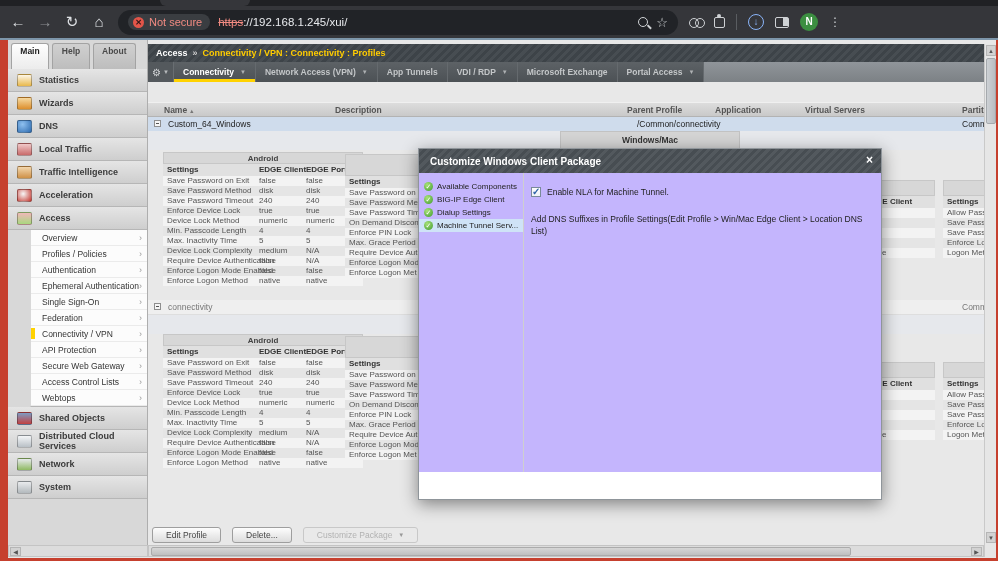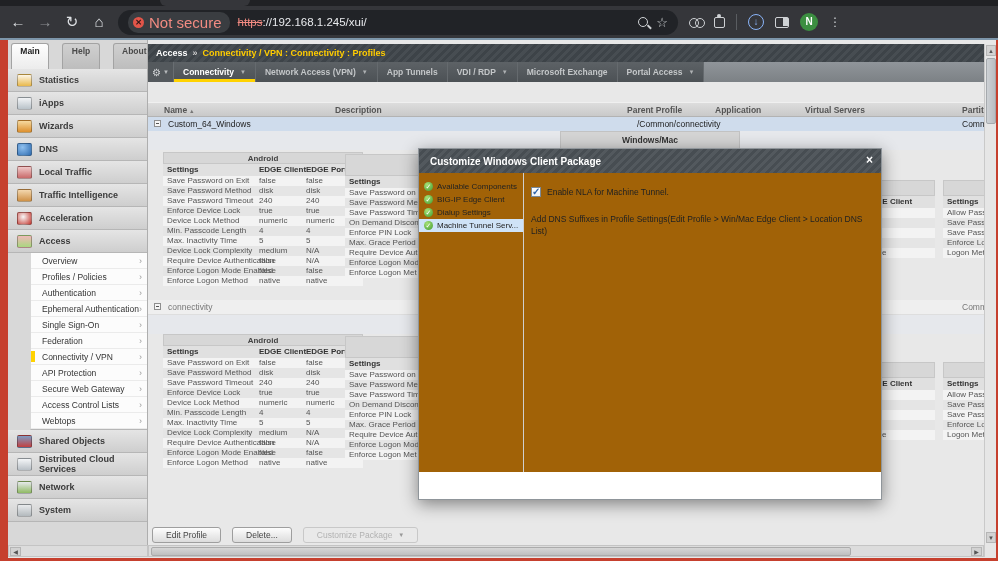--- a/index.html
+++ b/index.html
@@ -9,21 +9,21 @@
   
   .chrome{position:absolute;left:0;top:0;width:998px;height:38px;background:var(--chrome-bg,#35363a)}
   .tabstrip{position:absolute;left:0;top:0;width:998px;height:6px;background:#202124}
   .tabcurve{position:absolute;left:160px;top:0;width:90px;height:6px;background:#35363a;border-radius:0 0 8px 8px}
   .toolbar{position:absolute;left:0;top:6px;width:998px;height:32px;display:flex;align-items:center;gap:11px;padding:0 10px}
   .nav-ic{color:#dde0e3;font-size:15px;width:16px;text-align:center;line-height:16px}
   .nav-ic.dim{color:#8d9093}
   .addr{flex:1;height:25px;background:#212327;border-radius:13px;display:flex;align-items:center;gap:8px;padding:0 10px;max-width:560px}
   .ns-chip{display:flex;align-items:center;gap:5px;background:#3a3d41;border-radius:10px;padding:2px 8px 2px 5px}
   .ns-x{width:11px;height:11px;border-radius:50%;background:#e25549;color:#2b1516;font-size:8px;line-height:11px;text-align:center;font-weight:bold}
-  .ns-t{color:var(--notsecure-red,#f28b82);font-size:15px}
+  .ns-t{color:var(--notsecure-red,#f28b82);font-size:11px}
   .url{color:#e8eaed;font-size:11.5px;white-space:nowrap;flex:1}
   .url .https{color:var(--notsecure-red,#f28b82);text-decoration:line-through}
   .mag{width:10px;height:10px;border:1.5px solid #cfd2d5;border-radius:50%;position:relative;flex:none}
   .mag::after{content:"";position:absolute;left:8px;top:8px;width:5px;height:1.5px;background:#cfd2d5;transform:rotate(45deg)}
   .star{color:#cfd2d5;font-size:13px}
   .pm{width:14px;height:9px;position:relative}
   .pm::before,.pm::after{content:"";position:absolute;top:0;width:8px;height:8px;border:1.5px solid #cfd2d5;border-radius:50%}
   .pm::before{left:0}.pm::after{left:6px}
   .ext{width:11px;height:11px;border:1.5px solid #cfd2d5;border-radius:2px;position:relative}
   .ext::before{content:"";position:absolute;left:2px;top:-4px;width:4px;height:4px;border-radius:50%;background:#cfd2d5}
@@ -36,21 +36,21 @@
 
   
   #app{position:absolute;left:0;top:38px;width:998px;height:523px;background:#e8e8e8}
   .topline{position:absolute;left:0;top:0;width:998px;height:2px;background:#7d96aa}
   .red-l{position:absolute;left:0;top:2px;width:8px;height:521px;background:var(--f5-red,#c6402e)}
   .red-r{position:absolute;left:996px;top:2px;width:2px;height:521px;background:var(--f5-red,#c6402e)}
   .red-b{position:absolute;left:0;top:520px;width:998px;height:3px;background:var(--f5-red,#c6402e)}
 
   
   .sidebar{position:absolute;left:8px;top:2px;width:140px;height:505px;background:#d8d8d8;border-right:1px solid #aeaeae;overflow:hidden}
-  .side-tabs{height:29px;display:flex;gap:13px;padding:3px 3px 0 3px}
+  .side-tabs{height:29px;display:flex;gap:3px;padding:3px 3px 0 3px}
   .stab{min-width:38px;padding:0 8px;text-align:center;font-size:8.5px;font-weight:bold;color:#4a4a4a;background:linear-gradient(#d0d0d0,#bdbdbd);border:1px solid #a3a3a3;border-bottom:none;border-radius:3px 3px 0 0;line-height:15px}
   .stab.active{background:linear-gradient(#fefefe,#ececec);color:#222}
   .side-item{height:23px;display:flex;align-items:center;gap:7px;padding-left:9px;background:linear-gradient(#e5e5e5,#cecece);border-bottom:1px solid #b6b6b6;font-size:9px;font-weight:bold;color:#3b3b3b;cursor:default}
   .side-icon{width:15px;height:13px;border-radius:2px;border:1px solid rgba(0,0,0,.28);flex:none}
   .submenu{margin-left:22px;background:#fcfcfc;border-left:1px solid #d8d8d8;border-bottom:1px solid #b6b6b6}
   .sub-item{height:16px;line-height:16px;font-size:8.5px;color:#333;padding-left:11px;border-bottom:1px solid #ebebeb;position:relative;white-space:nowrap;overflow:hidden}
   .sub-item .chev{position:absolute;right:5px;top:0;color:#9a9a9a;font-size:9px}
   .sub-item.active::before{content:"";position:absolute;left:0;top:2px;bottom:2px;width:4px;background:var(--tab-highlight,#ffd200)}
 
   
@@ -97,21 +97,21 @@
   .hthumb{position:absolute;left:2px;top:1px;height:9px;background:linear-gradient(#d6d6d6,#bfbfbf);border:1px solid #ababab;border-radius:2px}
   .harrow{position:absolute;top:1px;width:11px;height:9px;color:#555;font-size:6px;text-align:center;line-height:9px;background:#d2d2d2;border:1px solid #b5b5b5}
   .vscroll{position:absolute;left:984px;top:6px;width:12px;height:513px;background:#e6e6e6;border-left:1px solid #c9c9c9}
   .varrow{position:absolute;left:1px;width:10px;height:11px;color:#555;font-size:6px;text-align:center;line-height:11px;background:#d2d2d2;border:1px solid #b5b5b5}
   .vthumb{position:absolute;left:1px;top:14px;width:10px;height:66px;background:linear-gradient(90deg,#cdd1d5,#b9bdc1);border:1px solid #a5a9ad;border-radius:2px}
 
   
   .modal{position:absolute;left:418px;top:110px;width:464px;height:352px;background:#fff;border:1px solid #8f959a;box-shadow:0 4px 16px rgba(0,0,0,.45);z-index:50}
   .mtitle{height:24px;background:repeating-linear-gradient(135deg,#53595e 0 3px,#474d52 3px 6px);display:flex;align-items:center;padding:0 11px;font-size:10px;font-weight:bold;color:#fff}
   .mclose{position:absolute;right:8px;top:4px;color:#fff;font-size:12px;font-weight:bold;line-height:14px}
-  .mbody{position:absolute;left:0;top:24px;right:0;bottom:27px;background:#a16207}
+  .mbody{position:absolute;left:0;top:24px;right:0;bottom:27px;background:#c4b5fd}
   .mtree{position:absolute;left:0;top:0;width:105px;height:100%;border-right:1px solid #cfcfcf;padding-top:7px}
   .titem{height:13px;display:flex;align-items:center;gap:4px;padding-left:5px;font-size:8px;color:#222;white-space:nowrap;overflow:hidden}
   .titem.selected{background:#cfe3f7}
   .ticon{width:9px;height:9px;border-radius:50%;background:radial-gradient(circle at 35% 30%,#a8e276,#3f9a2f);color:#fff;font-size:7px;line-height:9px;text-align:center;flex:none}
   .cbrow{position:absolute;left:112px;top:14px;display:flex;align-items:center;gap:6px}
   .cb{width:10px;height:10px;border:1px solid #7a8a9a;background:linear-gradient(#fdfdfd,#eef2f6);position:relative;flex:none}
   .cb .ck{position:absolute;left:0px;top:-2px;color:#2d62a8;font-size:10px;font-weight:bold}
   .cbl{font-size:8.5px;color:#222}
   .mnote{position:absolute;left:112px;top:40px;right:10px;font-size:8.5px;color:#222;line-height:12px}
   .mfooter{position:absolute;left:0;right:0;bottom:0;height:27px;background:#ececec;border-top:1px solid #cdcdcd;display:flex;align-items:center;justify-content:flex-end;gap:7px;padding-right:9px}
@@ -159,24 +159,20 @@
         <div class="stab active">Main</div>
         <div class="stab">Help</div>
         <div class="stab">About</div>
       </div>
     <div id="side-items">
         <div class="side-item">
           <span class="side-icon" style="background: linear-gradient(rgb(253, 246, 232), rgb(232, 184, 75));"></span>
           <span>Statistics</span>
         </div>
         <div class="side-item">
-          <span class="side-icon" style="background: linear-gradient(rgb(242, 244, 246), rgb(185, 194, 201));"></span>
-          <span>iApps</span>
-        </div>
-        <div class="side-item">
           <span class="side-icon" style="background: linear-gradient(rgb(246, 217, 160), rgb(221, 143, 45));"></span>
           <span>Wizards</span>
         </div>
         <div class="side-item">
           <span class="side-icon" style="background: radial-gradient(circle at 35% 30%, rgb(143, 192, 239), rgb(47, 108, 176));"></span>
           <span>DNS</span>
         </div>
         <div class="side-item">
           <span class="side-icon" style="background: linear-gradient(rgb(240, 201, 201), rgb(201, 106, 106));"></span>
           <span>Local Traffic</span>

